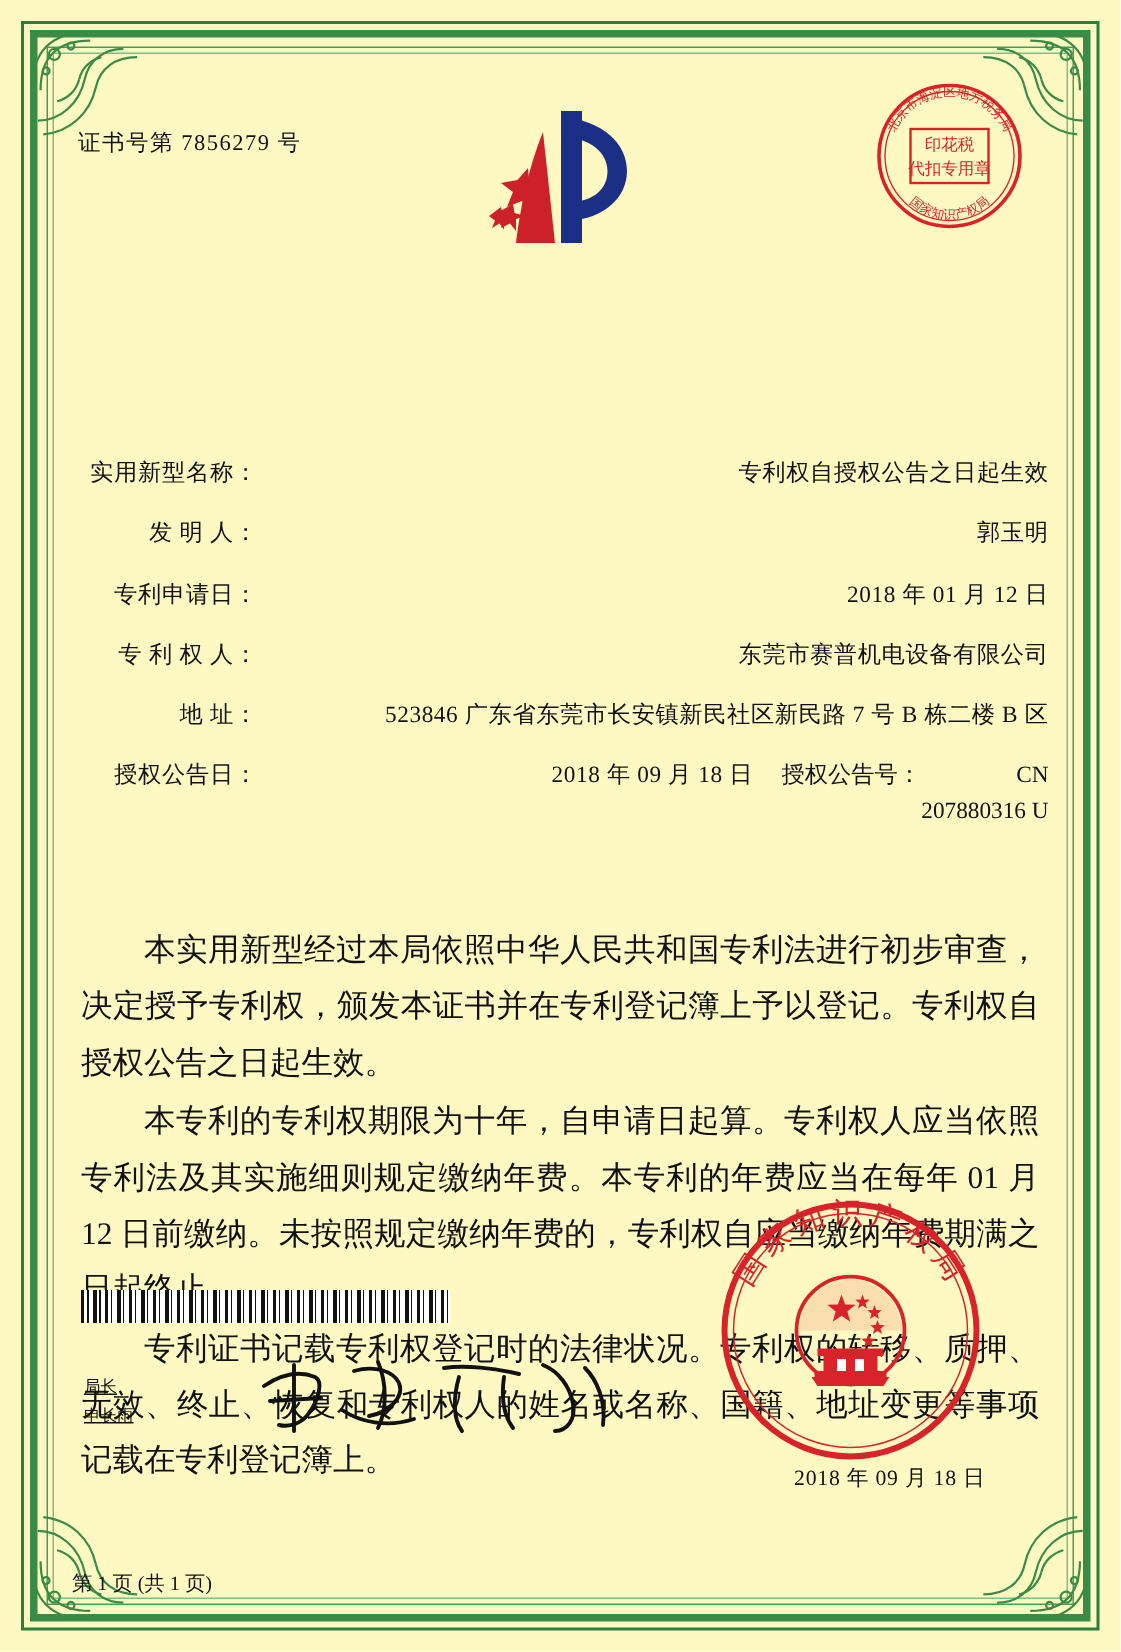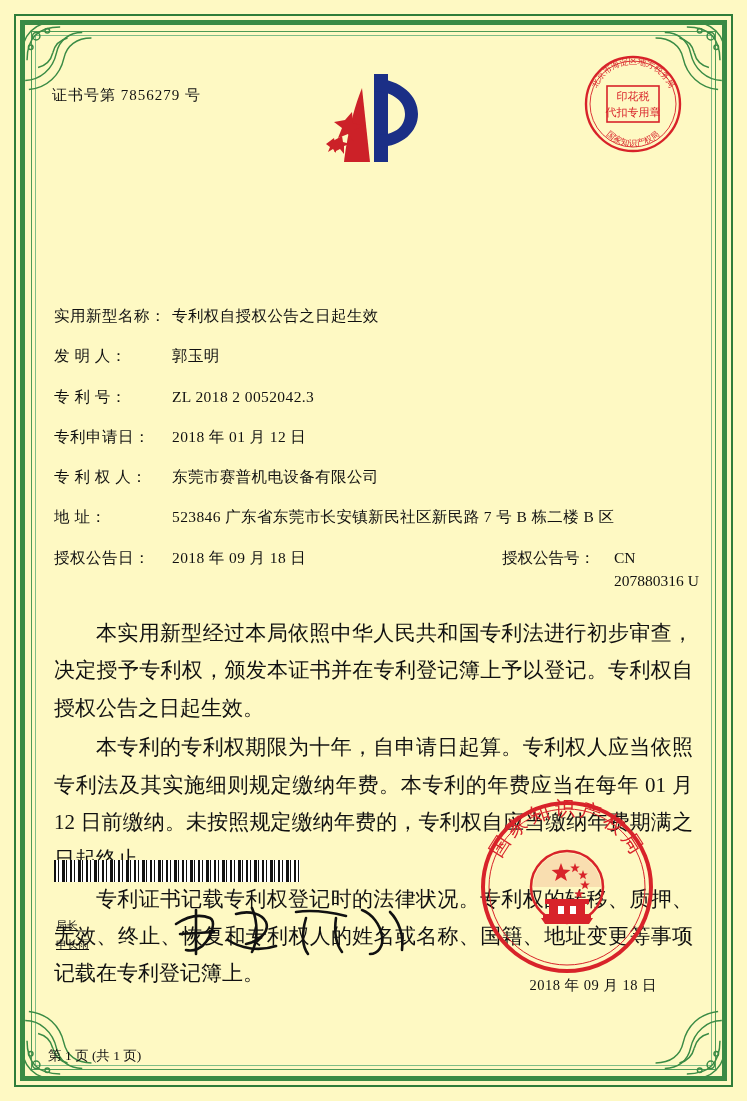--- a/index.html
+++ b/index.html
@@ -103,20 +103,21 @@
     letter-spacing: 4px;
     color: #111;
   }
 
   
   .fields {
     position: absolute;
     left: 6px;
     right: 0;
     top: 256px;
+    text-align: right;
   }
   .field-row {
     display: flex;
     align-items: flex-start;
     margin-bottom: 17px;
     font-size: 15.5px;
     line-height: 1.5;
   }
   .field-label {
     width: 118px;
@@ -323,24 +324,20 @@
       <div class="field-row">
         <div class="field-label">实用新型名称：</div>
         <div class="field-value">专利权自授权公告之日起生效</div>
       </div>
 
       <div class="field-row">
         <div class="field-label">发 明 人：</div>
         <div class="field-value">郭玉明</div>
       </div>
 
-      <div class="field-row">
-        <div class="field-label">专 利 号：</div>
-        <div class="field-value">ZL 2018 2 0052042.3</div>
-      </div>
 
       <div class="field-row">
         <div class="field-label">专利申请日：</div>
         <div class="field-value">2018 年 01 月 12 日</div>
       </div>
 
       <div class="field-row">
         <div class="field-label">专 利 权 人：</div>
         <div class="field-value">东莞市赛普机电设备有限公司</div>
       </div>

